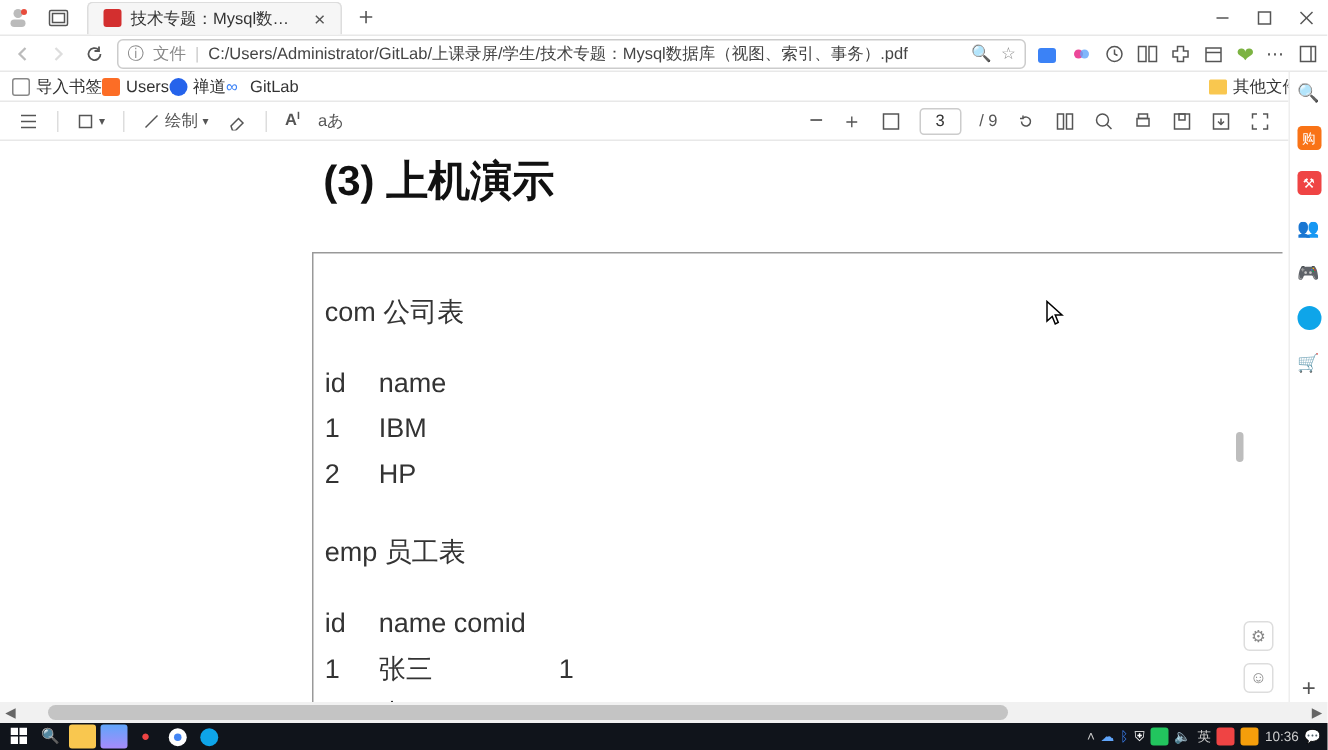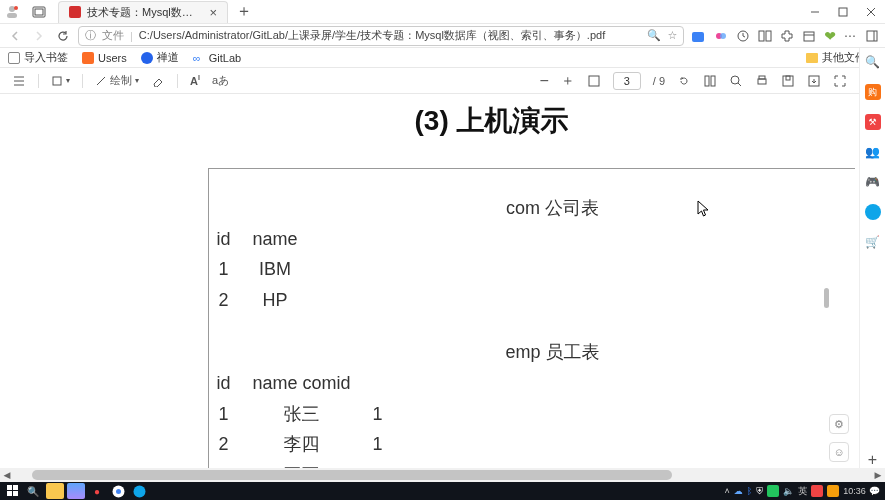--- a/index.html
+++ b/index.html
@@ -17,40 +17,40 @@
   .win-controls div { width: 28px; display: flex; align-items: center; justify-content: center; color: #555; font-size: 12px; }
   
   .addr-bar { height: 24px; display: flex; align-items: center; padding: 0 6px; gap: 6px; border-bottom: 1px solid #e8e8e8; }
   .nav-btn { width: 18px; height: 18px; display: flex; align-items: center; justify-content: center; color: #555; border-radius: 3px; }
   .nav-btn.disabled { color: #bbb; }
   .addr-field { flex: 1; display: flex; align-items: center; height: 20px; border: 1px solid #ccc; border-radius: 4px; padding: 0 6px; gap: 6px; font-size: 11px; color: #444; }
   .addr-field .info { color: #888; }
   .addr-field .path { white-space: nowrap; overflow: hidden; text-overflow: ellipsis; flex: 1; }
   .addr-right { display: flex; gap: 8px; align-items: center; }
   
-  .bm-bar { height: 20px; display: flex; align-items: center; padding: 0 8px; gap: 14px; font-size: 11px; border-bottom: 1px solid #e8e8e8; }
+  .bm-bar { height: 20px; display: flex; align-items: center; padding: 0 8px; gap: 0; font-size: 11px; border-bottom: 1px solid #e8e8e8; }
   .bm-item { display: flex; align-items: center; gap: 4px; color: #333; }
   .bm-item .icon { width: 12px; height: 12px; border-radius: 2px; flex: none; }
   .bm-right { margin-left: auto; display: flex; align-items: center; gap: 4px; color: #333; }
   .folder-icon { width: 12px; height: 10px; background: #f9c74f; border-radius: 1px; }
   
   .pdf-tool { height: 26px; display: flex; align-items: center; padding: 0 12px; gap: 12px; border-bottom: 1px solid #e8e8e8; color: #555; font-size: 12px; }
   .pdf-tool .sep { width: 1px; height: 14px; background: #ddd; }
   .page-input { width: 28px; height: 18px; border: 1px solid #ccc; border-radius: 3px; text-align: center; font-size: 11px; color: #333; background: #fff; }
   .tool-right { margin-left: auto; display: flex; gap: 12px; align-items: center; }
   .tool-btn { display: flex; align-items: center; gap: 3px; font-size: 11px; }
   
-  .content-wrap { position: absolute; top: 94px; bottom: 32px; left: 0; right: 30px; overflow: hidden; text-align: center; }
+  .content-wrap { position: absolute; top: 94px; bottom: 32px; left: 0; right: 30px; overflow: hidden; }
   .right-rail { position: absolute; top: 48px; bottom: 32px; right: 0; width: 26px; background: #fff; border-left: 1px solid #eee; display: flex; flex-direction: column; align-items: center; gap: 14px; padding-top: 6px; }
   .right-rail div { width: 16px; height: 16px; border-radius: 3px; font-size: 12px; display:flex; align-items:center; justify-content:center;}
   .page { margin: 0 auto; width: 680px; padding-left: 128px; padding-top: 8px; }
   .heading { font-size: 28px; font-weight: 700; color: #111; margin-bottom: 28px; }
   .demo-box { border: 1px solid #999; width: 690px; margin-left: -8px; padding: 24px 8px 30px 8px; font-size: 18px; line-height: 1.7; color: #333; font-family: "Microsoft YaHei", sans-serif; }
   .demo-box .section-name { }
-  .demo-box table { border-collapse: collapse; }
+  .demo-box table { border-collapse: collapse; margin-top: 16px; }
   .demo-box td { padding-right: 22px; }
   .gap { height: 22px; }
   
   .hscroll { position: absolute; bottom: 18px; left: 0; right: 0; height: 14px; background: #f1f1f1; }
   .hscroll .thumb { position: absolute; left: 32px; top: 2px; height: 10px; width: 640px; background: #c4c4c4; border-radius: 5px; }
   .hscroll .arrow { position: absolute; top: 0; width: 14px; height: 14px; display: flex; align-items: center; justify-content: center; color: #666; font-size: 9px; }
   .vscroll-track { position: absolute; top: 94px; bottom: 32px; right: 26px; width: 4px; }
   .vscroll-thumb { position: absolute; width: 5px; height: 20px; top: 100px; right: 0; background: #bdbdbd; border-radius: 3px; }
   
   .float-tools { position: absolute; right: 36px; bottom: 38px; display: flex; flex-direction: column; gap: 8px; }

